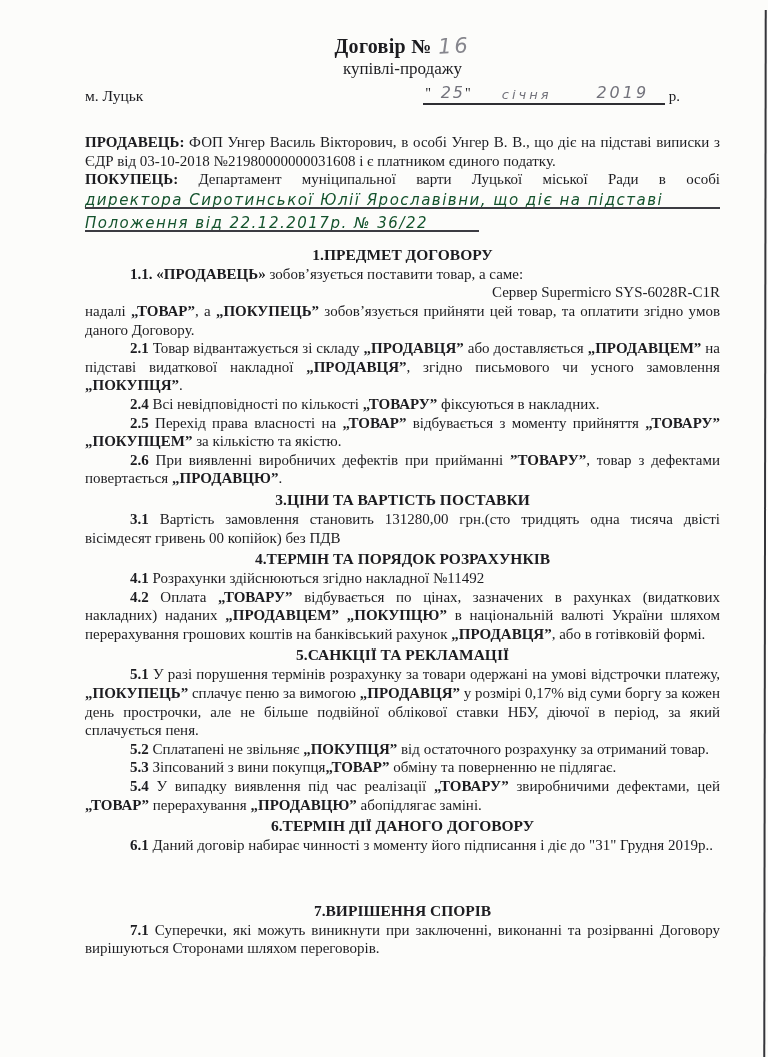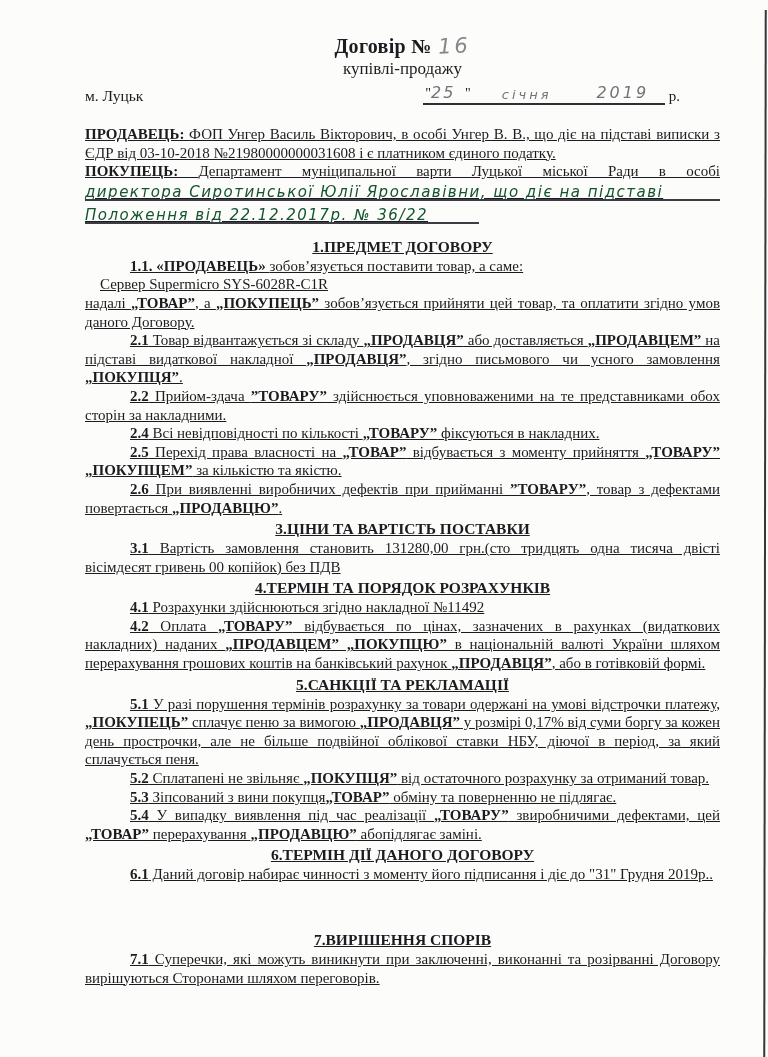--- a/index.html
+++ b/index.html
@@ -33,31 +33,31 @@
   .subtitle { text-align:center; font-size:17px; margin-top:1px; }
   .city-date-row {
     display:flex; justify-content:space-between; align-items:flex-end;
     margin-top:4px; font-size:15.5px;gap:36px;
   }
   .date-area { display:inline-flex; align-items:flex-end; margin-right:40px; font-size:15px; }
   .date-underlined {
     display:inline-flex; align-items:flex-end;
     border-bottom:2px solid #2e2e33; padding:0 2px 1px 2px;
   }
-  .date-day { color:#73737c; font-size:16px; width:34px; text-align:left; letter-spacing:2px; }
+  .date-day { color:#73737c; font-size:16px; width:34px; text-align:right; letter-spacing:2px; }
   .date-month { color:#73737c; font-size:13px; width:112px; text-align:center; letter-spacing:3px; }
   .date-year { color:#73737c; font-size:16px; width:80px; text-align:center; letter-spacing:3px; }
   .date-q { font-size:14px; }
   .date-suffix { margin-left:4px; }
   
-  .doc-body { margin-top:20px;text-decoration:underline; }
+  .doc-body { margin-top:28px; }
   .para { text-align:justify; font-size:15px; line-height:18.6px; }
   .para.indent { text-indent:45px; }
   .para.spread { text-align-last:justify; }
-  .para.product { text-indent:15px; text-align:left; }
+  .para.product { text-indent:15px; text-align:right; }
   .heading { text-align:center; font-weight:bold; font-size:15.5px; line-height:19px; padding:2px 0 1px; }
   .heading.gap { margin-top:44px; }
   .handwriting {
     font-family:"DejaVu Sans", sans-serif; font-style:italic;
     color:#14532d; font-size:15px; line-height:22px; letter-spacing:1.5px;
     position:relative; padding-bottom:1px; white-space:nowrap; overflow:visible;
   }
   .handwriting::after {
     content:""; position:absolute; left:0; bottom:3px; height:1.5px;
     width:var(--hw-width,100%); background:#3c3c42;
@@ -92,21 +92,20 @@
   <div class="doc-body">
       <div class="para"><span class="bold">ПРОДАВЕЦЬ: </span><span>ФОП Унгер Василь Вікторович, в особі Унгер В. В., що діє на підставі виписки з ЄДР від 03-10-2018 №21980000000031608 і є платником єдиного податку.</span></div>
       <div class="para spread"><span class="bold">ПОКУПЕЦЬ: </span><span>Департамент муніципальної варти Луцької міської Ради в особі</span></div>
       <div class="handwriting" style="--hw-width: 100%;">директора Сиротинської Юлії Ярославівни, що діє на підставі</div>
       <div class="handwriting" style="--hw-width: 62%;">Положення  від  22.12.2017р.  № 36/22</div>
       <div class="heading" style="margin-top: 8px;">1.ПРЕДМЕТ ДОГОВОРУ</div>
       <div class="para indent"><span class="bold">1.1. «ПРОДАВЕЦЬ» </span><span>зобов’язується поставити товар, а саме:</span></div>
       <div class="para product"><span>Сервер Supermicro SYS-6028R-C1R</span></div>
       <div class="para"><span>надалі </span><span class="bold">„ТОВАР”</span><span>, а </span><span class="bold">„ПОКУПЕЦЬ”</span><span> зобов’язується прийняти цей товар,  та оплатити згідно умов даного Договору.</span></div>
       <div class="para indent"><span class="bold">2.1</span><span> Товар відвантажується зі складу </span><span class="bold">„ПРОДАВЦЯ”</span><span> або доставляється </span><span class="bold">„ПРОДАВЦЕМ”</span><span> на підставі видаткової накладної </span><span class="bold">„ПРОДАВЦЯ”</span><span>, згідно письмового чи усного замовлення </span><span class="bold">„ПОКУПЦЯ”</span><span>.</span></div>
-      <div class="para indent"><span class="bold">2.2</span><span> Прийом-здача </span><span class="bold">”ТОВАРУ”</span><span> здійснюється уповноваженими на те представниками обох сторін за накладними.</span></div>
       <div class="para indent"><span class="bold">2.4</span><span> Всі невідповідності по кількості </span><span class="bold">„ТОВАРУ”</span><span> фіксуються в накладних.</span></div>
       <div class="para indent"><span class="bold">2.5</span><span> Перехід права власності на </span><span class="bold">„ТОВАР”</span><span> відбувається з моменту прийняття </span><span class="bold">„ТОВАРУ” „ПОКУПЦЕМ”</span><span> за кількістю та якістю.</span></div>
       <div class="para indent"><span class="bold">2.6</span><span> При виявленні виробничих дефектів при прийманні </span><span class="bold">”ТОВАРУ”</span><span>, товар з дефектами повертається </span><span class="bold">„ПРОДАВЦЮ”</span><span>.</span></div>
       <div class="heading">3.ЦІНИ ТА ВАРТІСТЬ ПОСТАВКИ</div>
       <div class="para indent"><span class="bold">3.1</span><span> Вартість замовлення   становить 131280,00 грн.(сто тридцять одна тисяча двісті вісімдесят гривень 00 копійок) без ПДВ</span></div>
       <div class="heading">4.ТЕРМІН ТА ПОРЯДОК РОЗРАХУНКІВ</div>
       <div class="para indent"><span class="bold">4.1</span><span> Розрахунки здійснюються згідно  накладної №11492</span></div>
       <div class="para indent"><span class="bold">4.2</span><span> Оплата </span><span class="bold">„ТОВАРУ”</span><span> відбувається по цінах, зазначених в рахунках (видаткових накладних) наданих </span><span class="bold">„ПРОДАВЦЕМ” „ПОКУПЦЮ”</span><span> в національній валюті України шляхом перерахування грошових коштів на банківський рахунок </span><span class="bold">„ПРОДАВЦЯ”</span><span>, або в готівковій формі.</span></div>
       <div class="heading">5.САНКЦІЇ ТА РЕКЛАМАЦІЇ</div>
       <div class="para indent"><span class="bold">5.1</span><span> У разі порушення термінів розрахунку за товари одержані на умові відстрочки платежу, </span><span class="bold">„ПОКУПЕЦЬ”</span><span> сплачує пеню за вимогою </span><span class="bold">„ПРОДАВЦЯ”</span><span> у  розмірі 0,17% від суми боргу за кожен день прострочки, але не більше подвійної облікової ставки НБУ, діючої в період, за який сплачується пеня.</span></div>

